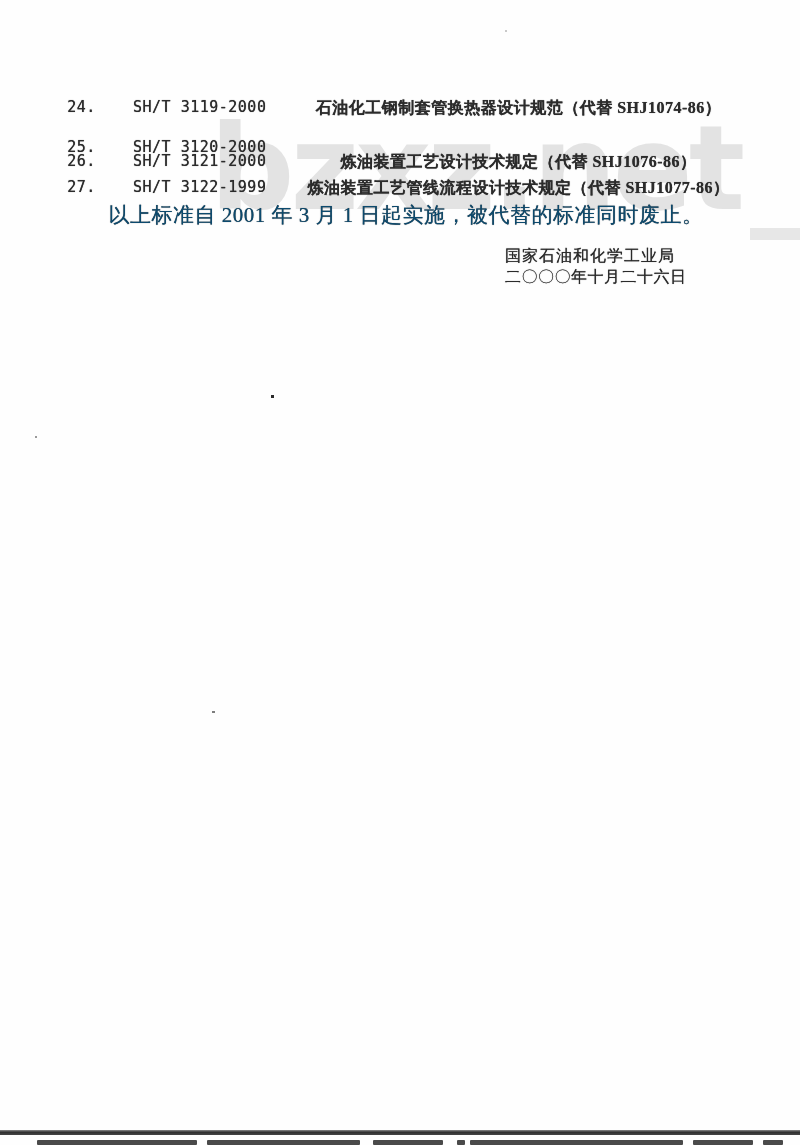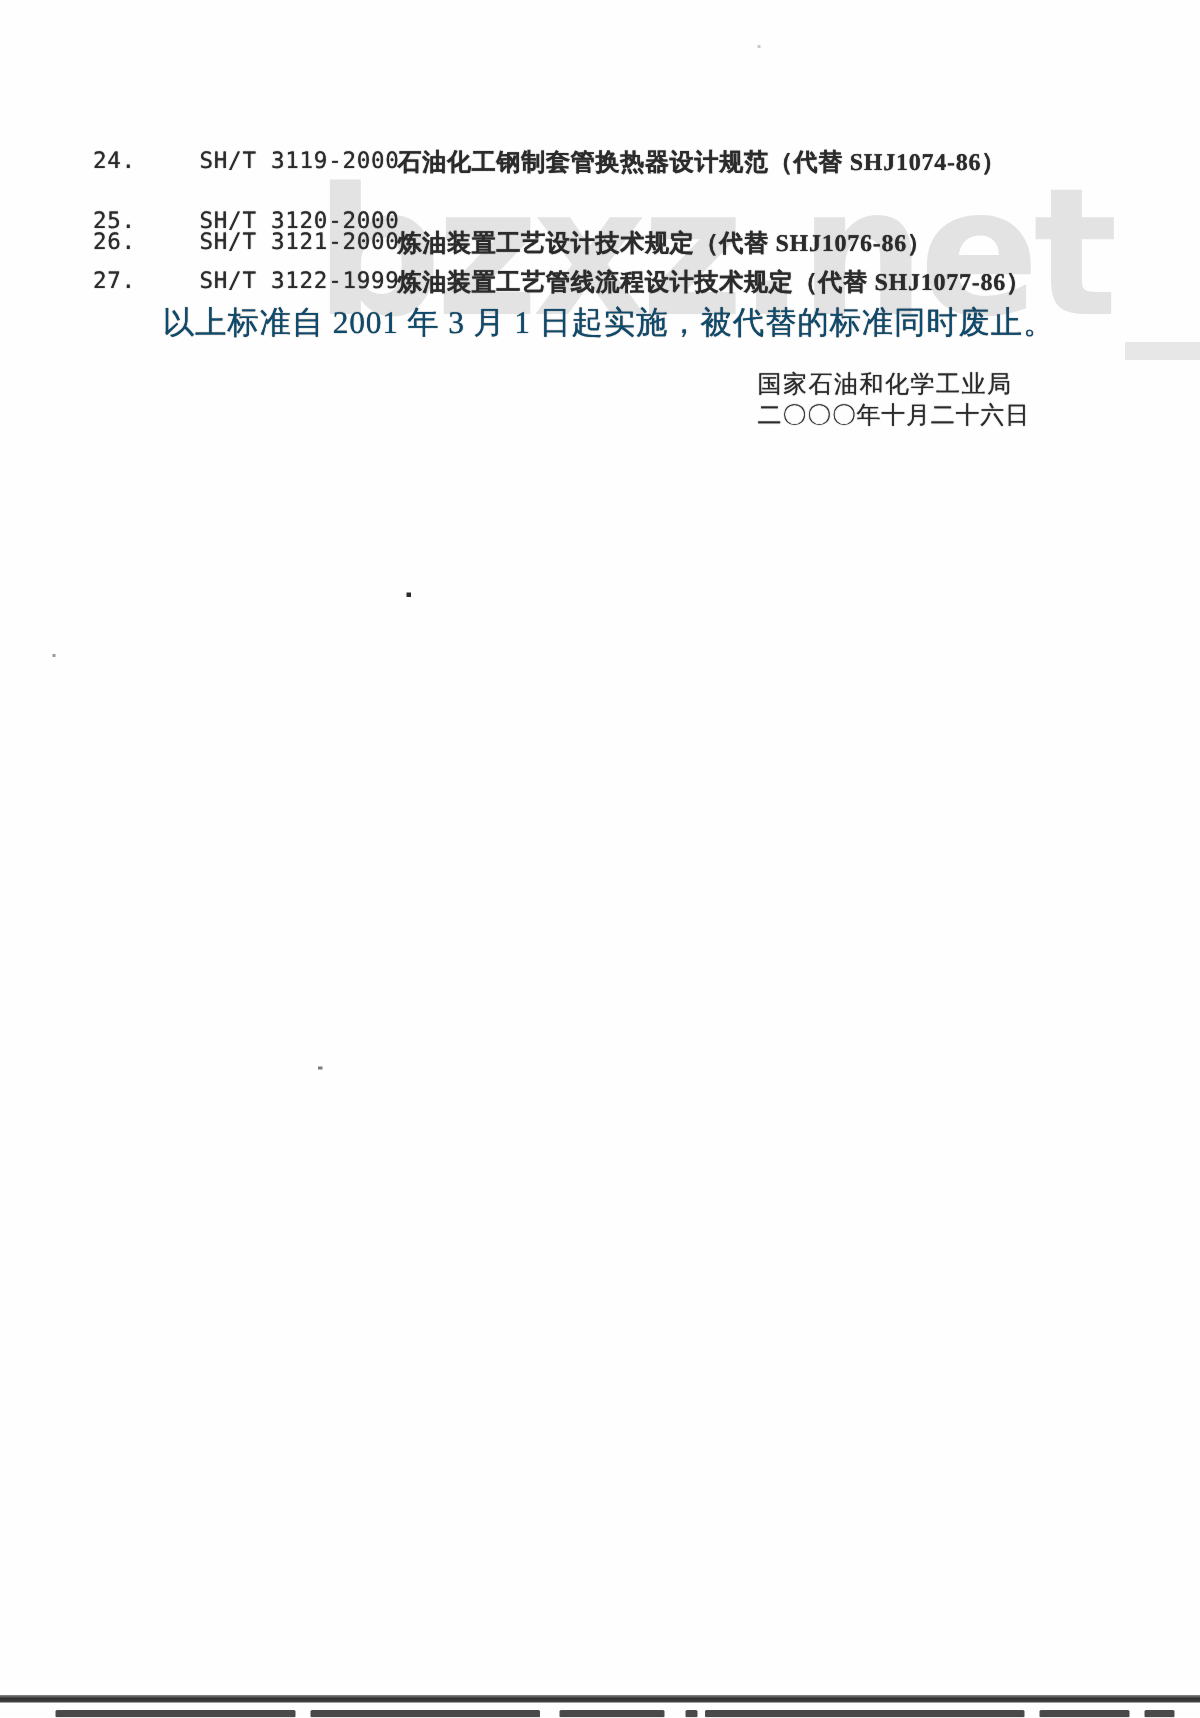--- a/index.html
+++ b/index.html
@@ -50,20 +50,21 @@
     position: absolute;
     left: 62px;
     width: 710px;
     height: 19px;
     font-size: 16px;
     letter-spacing: 0.5px;
     white-space: nowrap;
     color: #2b2b2b;
     text-shadow: 0 0 0.7px rgba(20, 20, 20, 0.85);
     display: flex;
+    text-align: center;
   }
   .std-num {
     width: 39px;
     flex: 0 0 39px;
     font-family: "DejaVu Sans Mono", monospace;
     font-size: 15px;
   }
   .std-code {
     width: 132px;
     flex: 0 0 132px;

